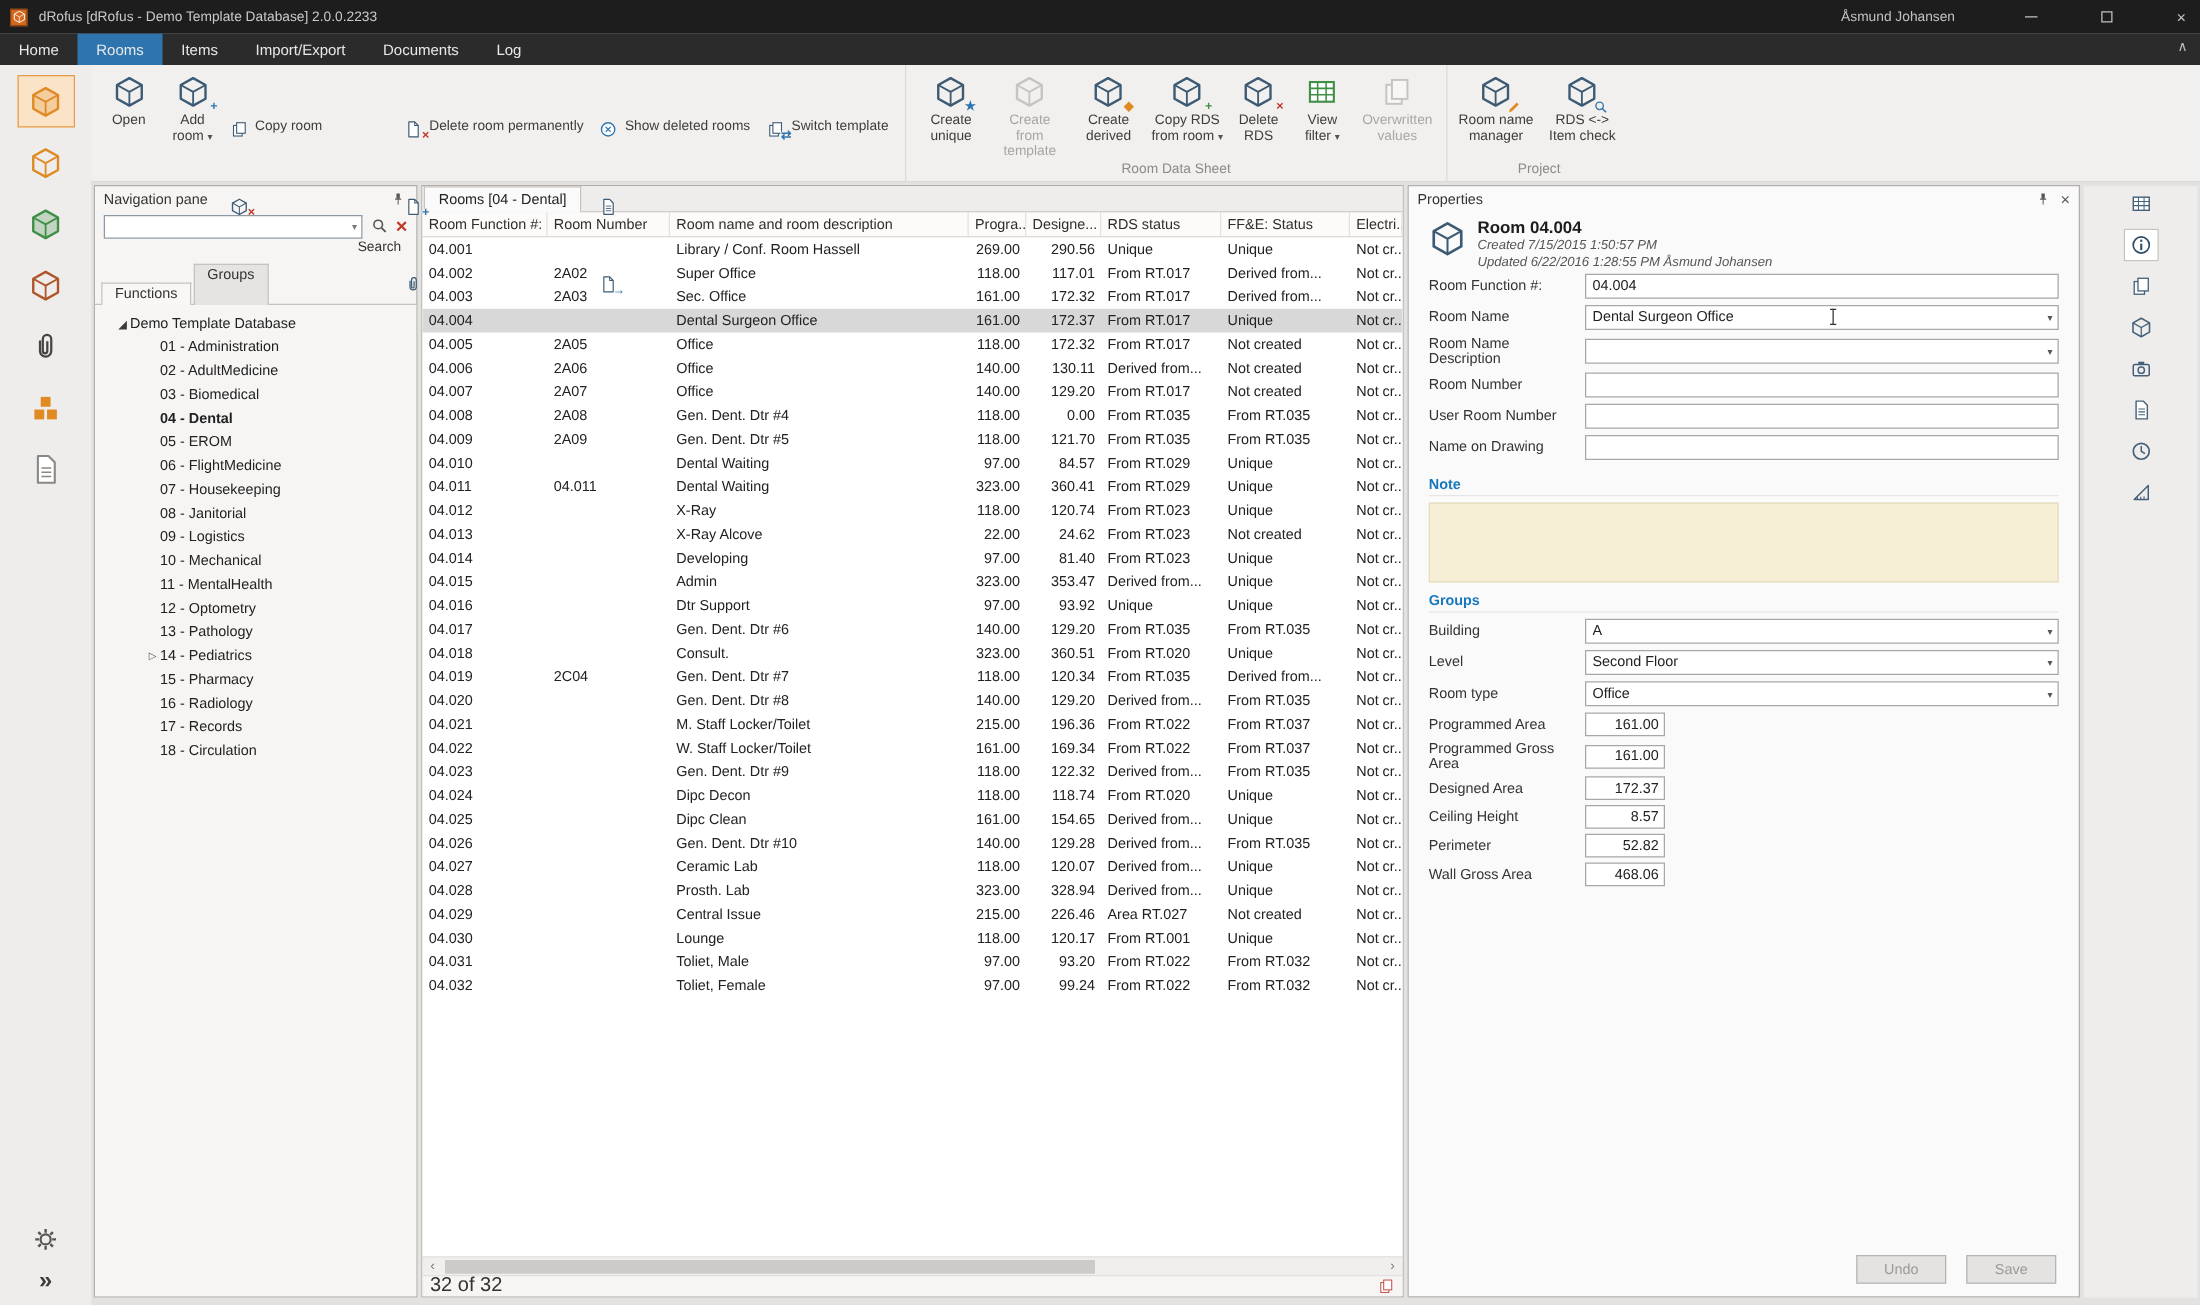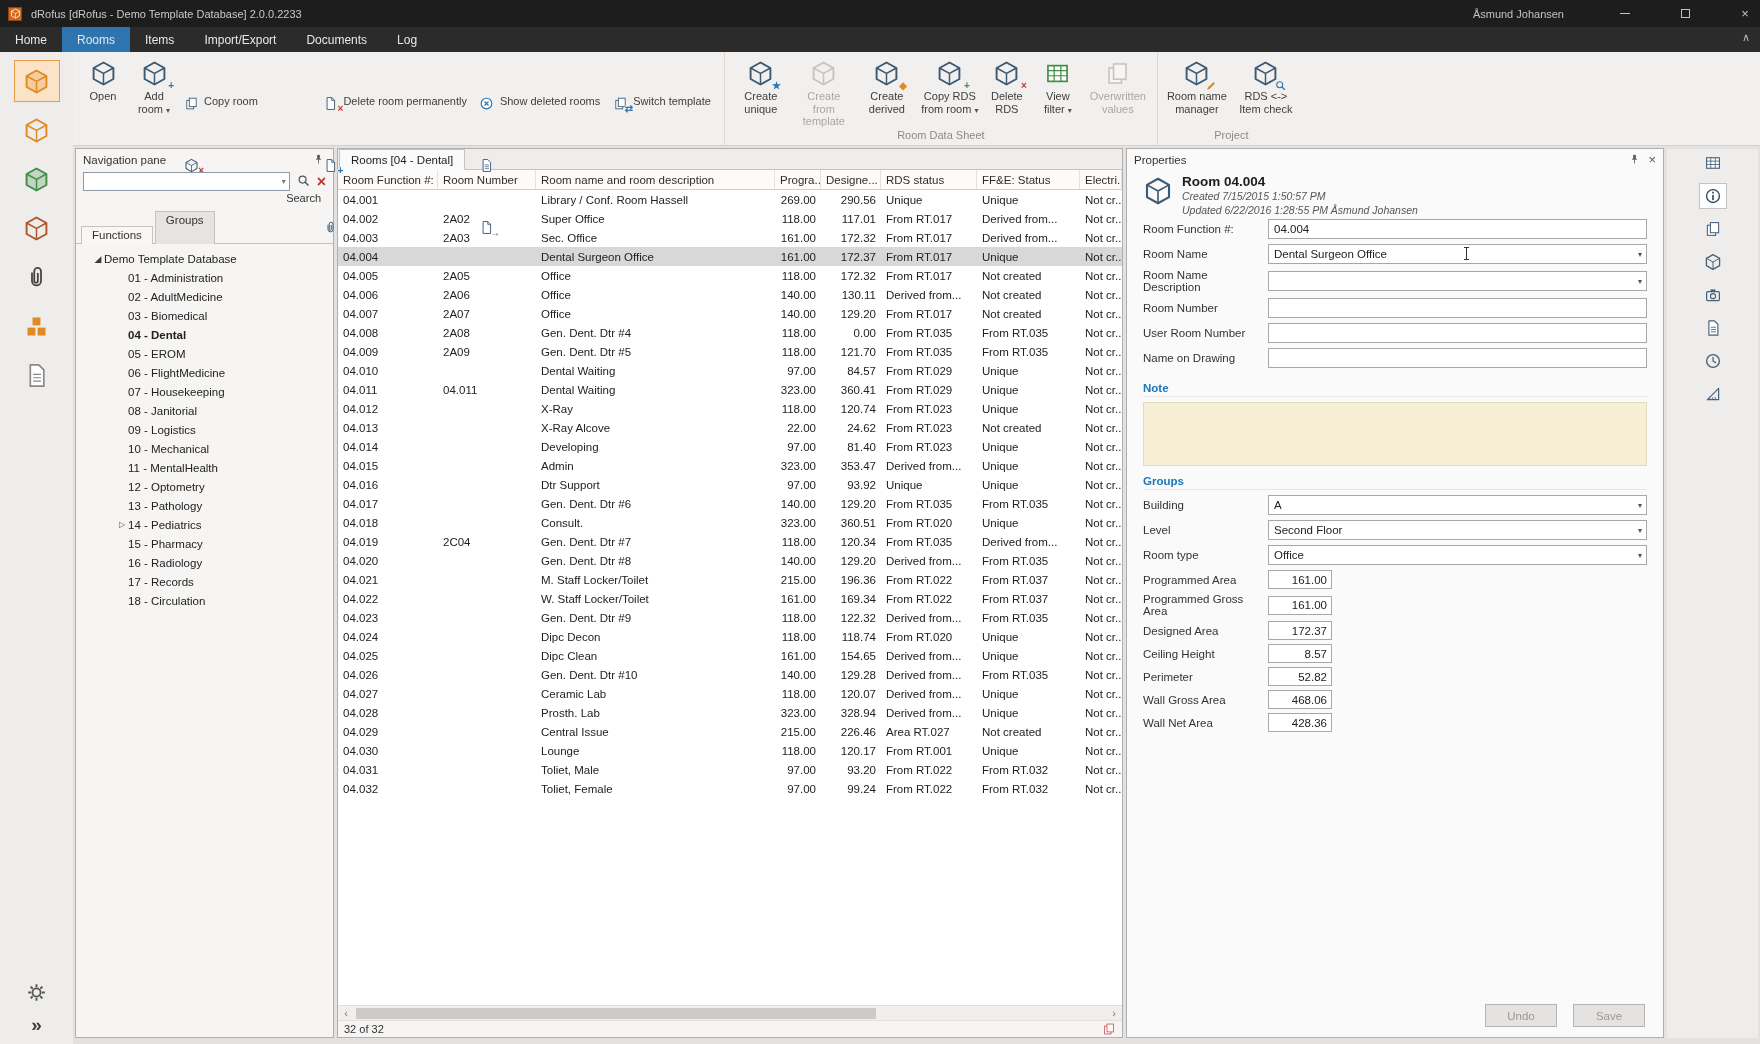--- a/index.html
+++ b/index.html
@@ -100,21 +100,21 @@
   .tr { display:flex; height:19px; align-items:center; }
   .tr.selected { background:#d8d8d8; }
   .td { padding:0 5px; overflow:hidden; white-space:nowrap; }
   .c-fn { width:100px; } .c-num { width:98px; } .c-name { width:239px; }
   .c-prog { width:46px; text-align:right; } .c-des { width:60px; text-align:right; }
   .c-rds { width:96px; } .c-ffe { width:103px; } .c-elec { flex:1; }
   .hscroll { height:15px; background:#f1efee; border-top:1px solid #e2e0de; display:flex; align-items:center; flex:0 0 auto; }
   .hs-arrow { width:16px; text-align:center; color:#777; font-size:11px; line-height:1; }
   .hs-track { flex:1; height:100%; position:relative; }
   .hs-thumb { position:absolute; left:2px; top:2px; width:520px; height:11px; background:#cdcbc9; }
-  .status-row { height:17px; display:flex; align-items:center; padding:0 6px; background:#f6f5f4; border-top:1px solid #e2e0de; font-size:11px; color:#333; flex:0 0 auto; }
+  .status-row { height:17px; display:flex; align-items:center; padding:0 6px; background:#f6f5f4; border-top:1px solid #e2e0de; font-size:16px; color:#333; flex:0 0 auto; }
   .status-row .sp { flex:1; }
   .log-ic { width:14px; height:14px; color:#c0504d; }
 
   
   .props-pane { width:538px; background:#fbfafa; }
   .props-body { flex:1; padding:2px 16px 0; display:flex; flex-direction:column; overflow:hidden; }
   .room-head { display:flex; gap:9px; margin:2px 0 2px; }
   .room-head svg { width:30px; height:30px; color:#3c5a74; flex:0 0 auto; margin-top:2px; }
   .room-title { font-size:13.5px; font-weight:bold; color:#1c1c1c; }
   .room-meta { font-size:10.5px; font-style:italic; color:#555; line-height:1.35; }
@@ -1151,24 +1151,20 @@
               <div class="arow">
                 <label>Perimeter</label>
                 <input value="52.82" style="">
               </div>
 
               <div class="arow">
                 <label>Wall Gross Area</label>
                 <input value="468.06" style="">
               </div>
 
-              <div class="arow">
-                <label>Wall Net Area</label>
-                <input value="428.36" style="">
-              </div>
             </div>
 
           <div class="props-footer">
             <div class="pbtn">Undo</div>
             <div class="pbtn">Save</div>
           </div>
         </div>
       </div>
 
       <div class="right-strip">

